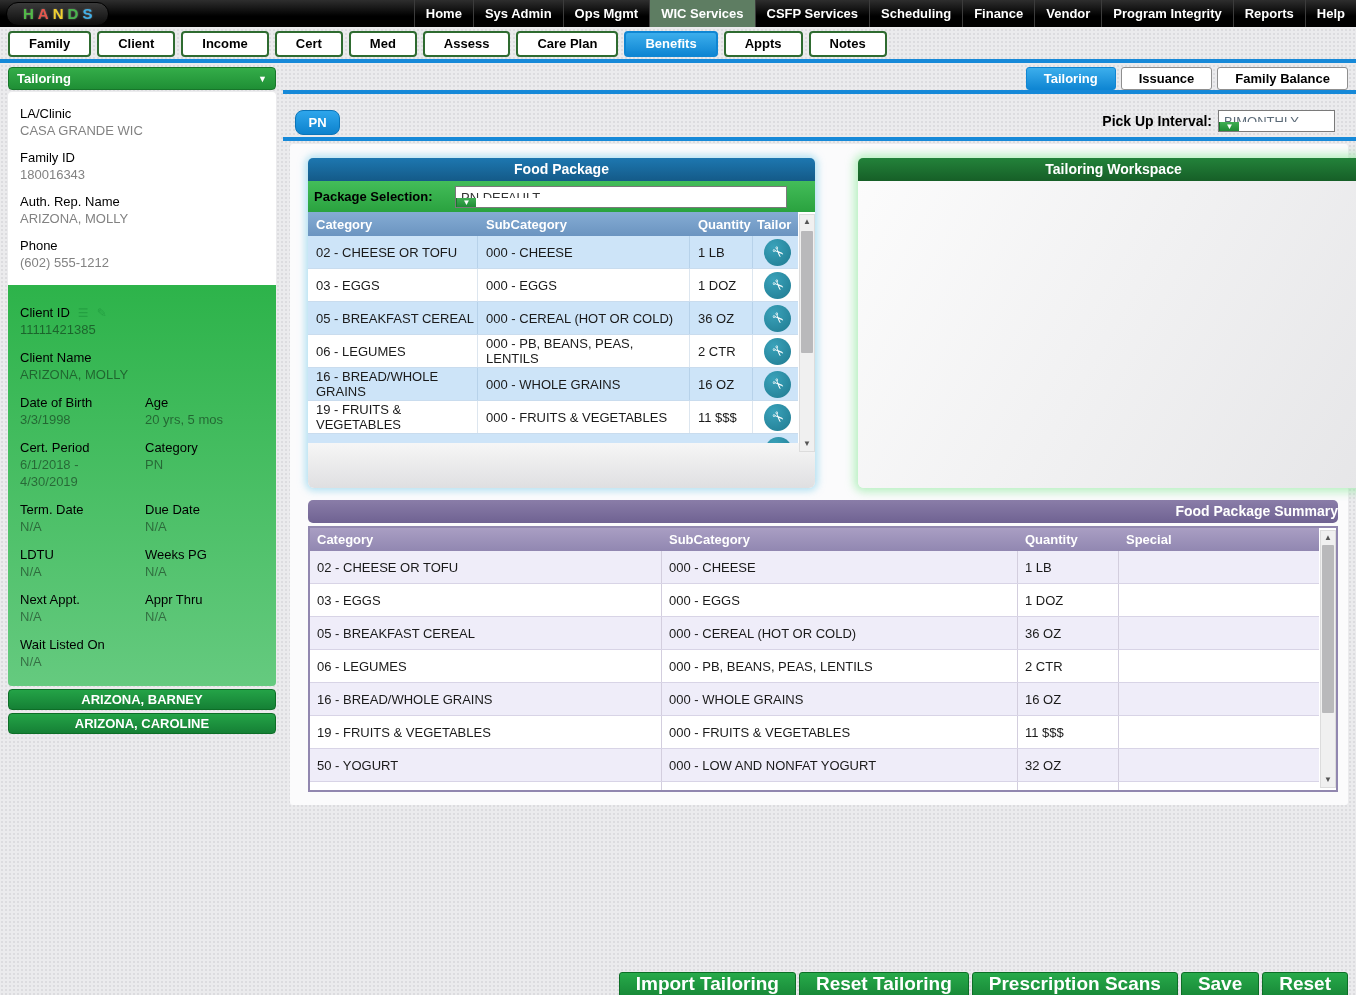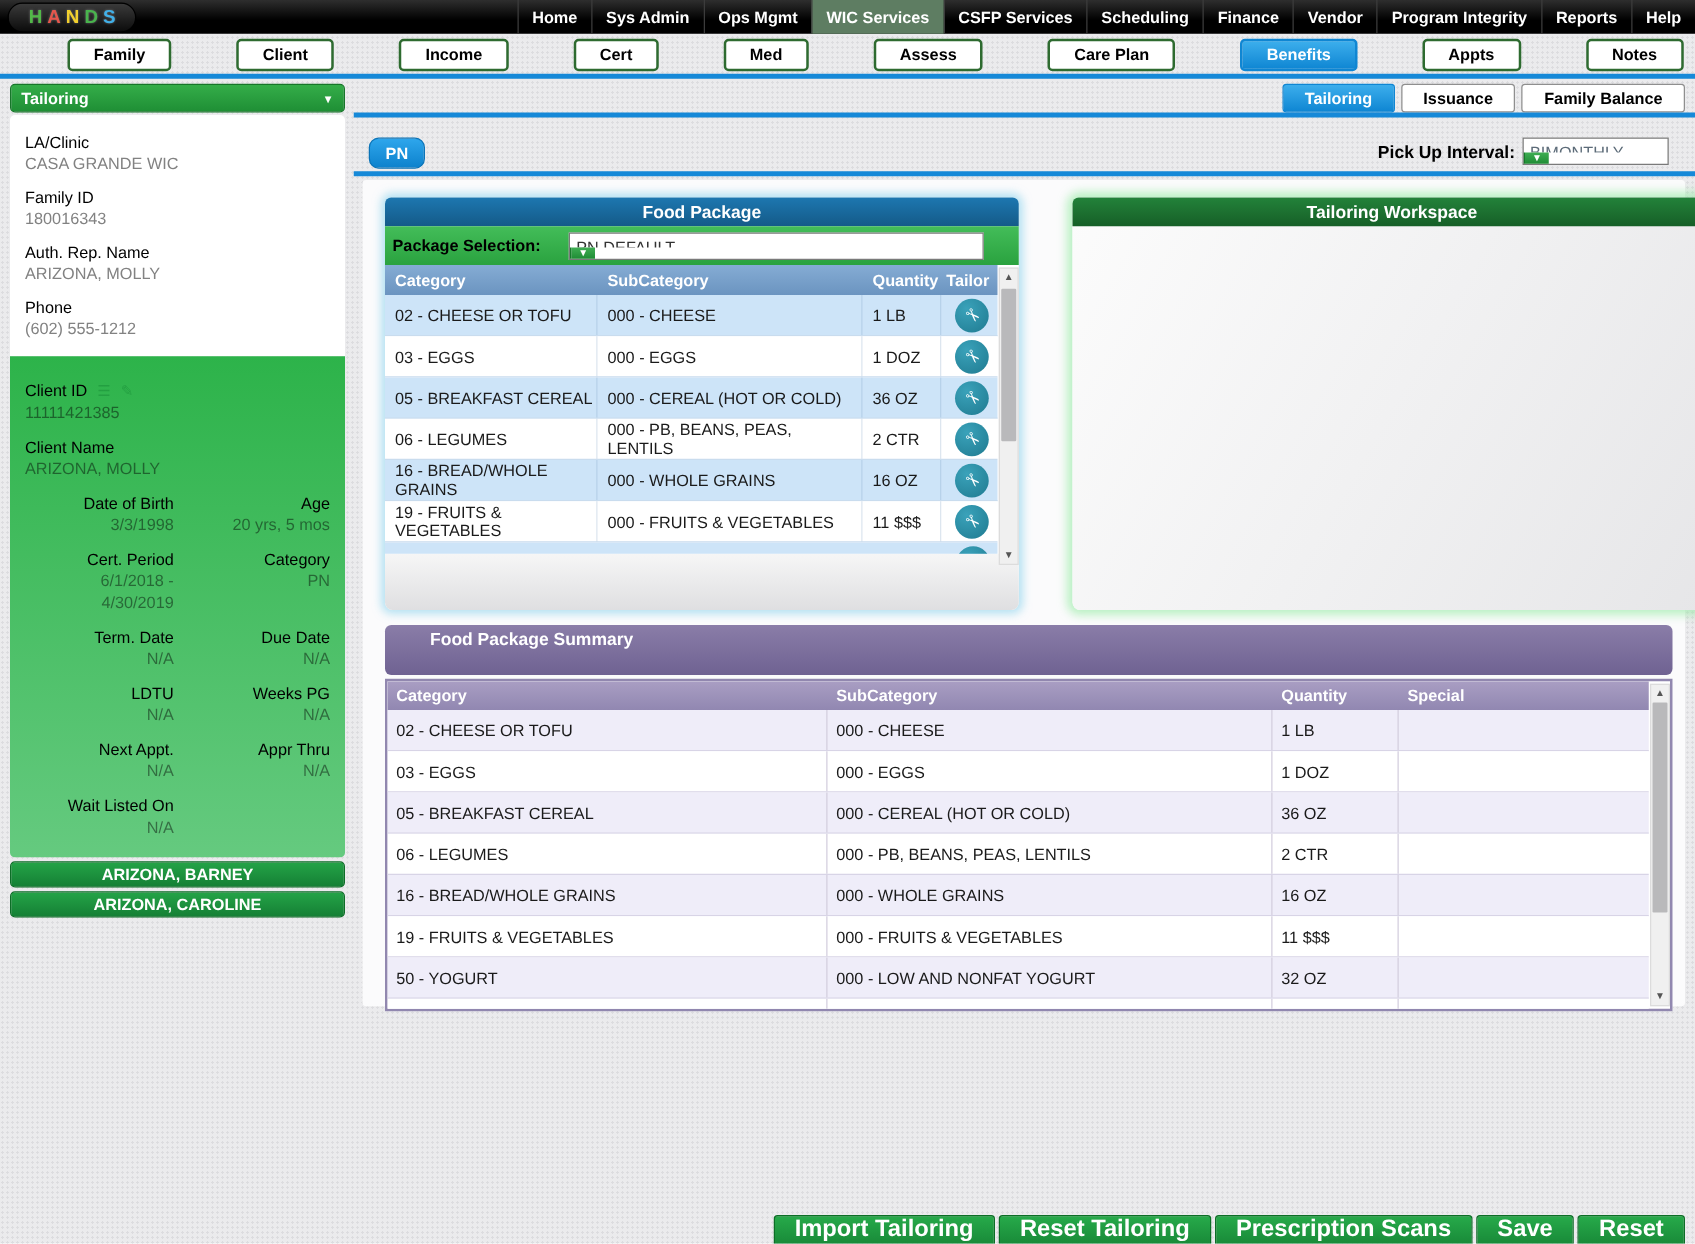--- a/index.html
+++ b/index.html
@@ -16,21 +16,21 @@
           background:linear-gradient(#3a3a3a,#0c0c0c); border-radius:13px; border:1px solid #000; }
   .logo-letter { font-weight:bold; font-size:15px; margin:0 2px; text-shadow:0 0 2px rgba(255,255,255,.35); }
   .nav-items { margin-left:auto; display:flex; height:27px; }
   .nav-item { padding:0 11px; color:#fff; font-weight:bold; font-size:13px; line-height:27px;
               border-left:1px solid #3c3c3c; white-space:nowrap; cursor:pointer; }
   .nav-item.active { background:#5e7d62; }
 
   
   .module-tabs { position:absolute; top:31px; left:8px; height:26px; display:flex; gap:6px; }
   .mtab { background:#fff; border:2px solid #2e6b30; border-radius:4px; height:26px;
-          padding:0 19px; font-weight:bold; font-size:13px; color:#000; line-height:22px; cursor:pointer;margin-left:46px; }
+          padding:0 19px; font-weight:bold; font-size:13px; color:#000; line-height:22px; cursor:pointer; }
   .mtab.active { background:linear-gradient(#3caeec,#0f86d3); border-color:#0f86d3; color:#fff; }
 
   .hline { position:absolute; height:4px; background:#1689d8; }
   .hline-top { top:59px; left:0; width:1356px; }
   .hline-2 { top:90px; left:283px; right:0; }
   .hline-3 { top:137px; left:283px; right:0; }
 
   
   .sidebar { position:absolute; top:67px; left:8px; width:268px; }
   .side-header { height:23px; background:linear-gradient(#34ad49,#1f8f35); border:1px solid #17762a;
@@ -40,21 +40,21 @@
   .side-body { margin-top:2px; border-radius:4px; overflow:hidden; }
   .side-white { background:#fff; min-height:176px; padding:3px 12px 14px; }
   .w-field { margin-top:10px; }
   .w-label, .g-label { font-weight:normal; font-size:13px; color:#000; line-height:17px; }
   .w-value { font-size:13px; color:#828282; line-height:17px; }
   .side-green { background:linear-gradient(180deg,#2db34a,#65ca7f); padding:8px 12px 16px; min-height:365px; }
   .g-field { margin-top:11px; }
   .g-value { font-size:13px; color:rgba(0,0,0,0.45); line-height:17px; }
   .g-label-row { display:flex; align-items:center; gap:8px; }
   .mini-icon { font-size:12px; color:#0d7a2c; opacity:.35; cursor:pointer; }
-  .g-grid { display:grid; grid-template-columns:1fr 1fr; column-gap:6px;text-align:right; }
+  .g-grid { display:grid; grid-template-columns:1fr 1fr; column-gap:6px; }
   .g-cell { margin-top:11px; }
   .fam-btns { margin-top:3px; }
   .fam-btn { height:21px; margin-top:3px; background:linear-gradient(#24a347,#158035);
              border:1px solid #0d6e27; border-radius:4px; color:#fff; font-weight:bold;
              font-size:13px; text-align:center; line-height:19px; cursor:pointer; }
 
   
   .view-tabs { position:absolute; top:67px; right:8px; display:flex; gap:5px; }
   .vtab { height:23px; background:#fff; border:1px solid #8f8f8f; border-radius:3px;
           padding:0 17px; font-weight:bold; font-size:13px; color:#000; line-height:21px; cursor:pointer; }
@@ -113,22 +113,22 @@
   
   .ws-card { position:absolute; top:158px; left:858px; width:511px; height:330px;
              border-radius:6px; box-shadow:0 0 8px 4px rgba(150,235,165,.65);
              background:linear-gradient(120deg,#fcfcfc,#e6e6e8); }
   .ws-header { height:23px; background:linear-gradient(#23823a,#165f27); border-radius:5px 5px 0 0;
                color:#fff; font-weight:bold; font-size:14px; text-align:center; line-height:23px; }
   .ws-body { height:307px; }
 
   
   .sum-card { position:absolute; top:500px; left:308px; width:1030px; }
-  .sum-header { height:40px; background:linear-gradient(#8a7da8,#6f6292); border-radius:5px;
-                color:#fff; font-weight:bold; font-size:14px; text-align:left; line-height:23px;padding-left:36px; }
+  .sum-header { height:23px; background:linear-gradient(#8a7da8,#6f6292); border-radius:5px;
+                color:#fff; font-weight:bold; font-size:14px; text-align:right; line-height:23px;padding-left:36px; }
   .sum-table { margin-top:3px; position:relative; background:#fff; border:2px solid #9187af;
                height:266px; overflow:hidden; }
   .sum-cols { display:flex; height:23px; width:1009px; background:linear-gradient(#a99ec3,#9187b1);
               color:#fff; font-weight:bold; font-size:13px; align-items:center; }
   .s1 { width:352px; } .s2 { width:356px; } .s3 { width:101px; } .s4 { width:200px; }
   .scol, .scell { padding-left:7px; }
   .sum-row { display:flex; height:33px; width:1009px; align-items:center; background:#fff;
              border-bottom:1px solid #d8d4e6; font-size:13px; color:#1a1a1a; }
   .sum-row.alt { background:#efedf9; }
   .scell { align-self:stretch; display:flex; align-items:center; border-right:1px solid #d3cede; }

